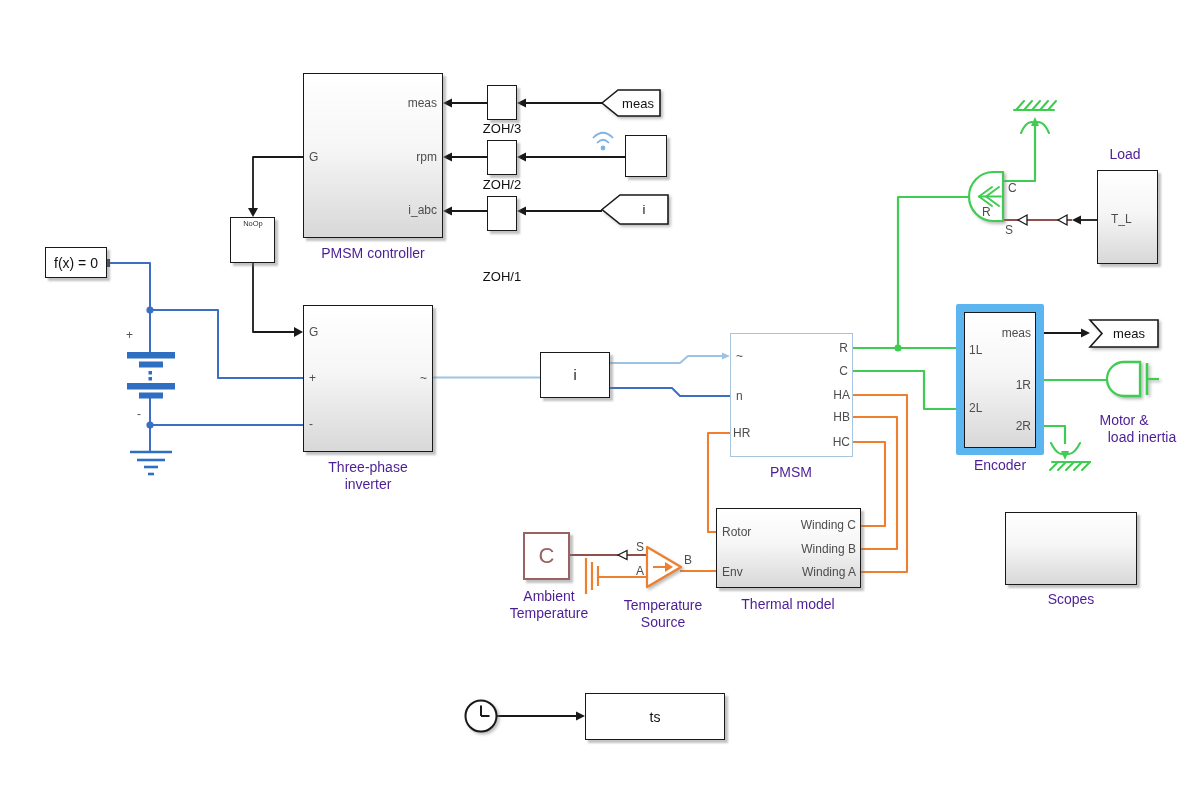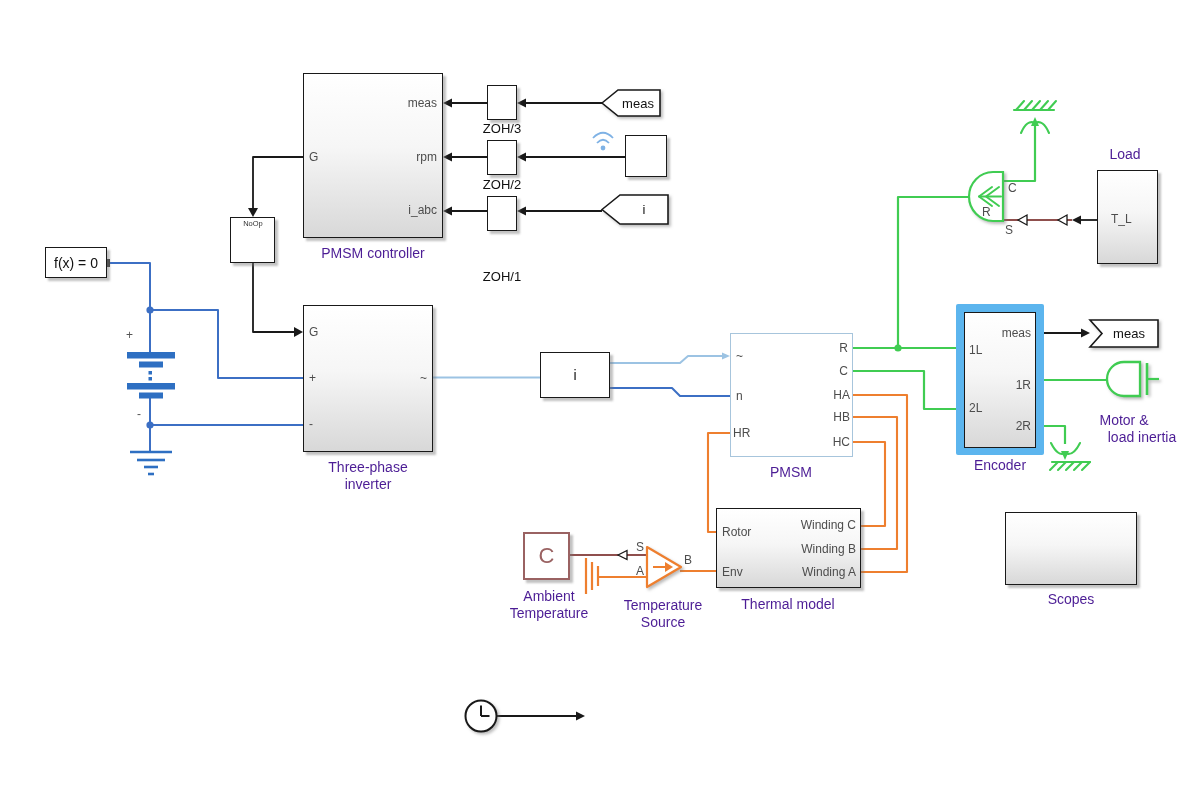--- a/index.html
+++ b/index.html
@@ -303,14 +303,15 @@
 <span class="pr" style="left:644px;top:571px;">A</span>
 <span class="pl" style="left:684px;top:560px;">B</span>
 <div class="cap" style="left:663px;top:597px;">Temperature</div>
 <div class="cap" style="left:663px;top:614px;">Source</div>
 
 <div style="position:absolute;left:523px;top:532px;width:47px;height:48px;background:#fff;border:2px solid #9a6262;box-sizing:border-box;box-shadow:2.5px 2.5px 2px rgba(120,120,120,.45);"></div>
 <div class="ctr" style="position:absolute;left:523px;top:532px;width:47px;height:48px;font-size:22px;color:#9a6262;">C</div>
 <div class="cap" style="left:549px;top:588px;">Ambient</div>
 <div class="cap" style="left:549px;top:605px;">Temperature</div>
 
+<div class="wblk ctr" style="left:585px;top:693px;width:140px;height:47px;">ts</div>
 
 </div>
 
 </body></html>

